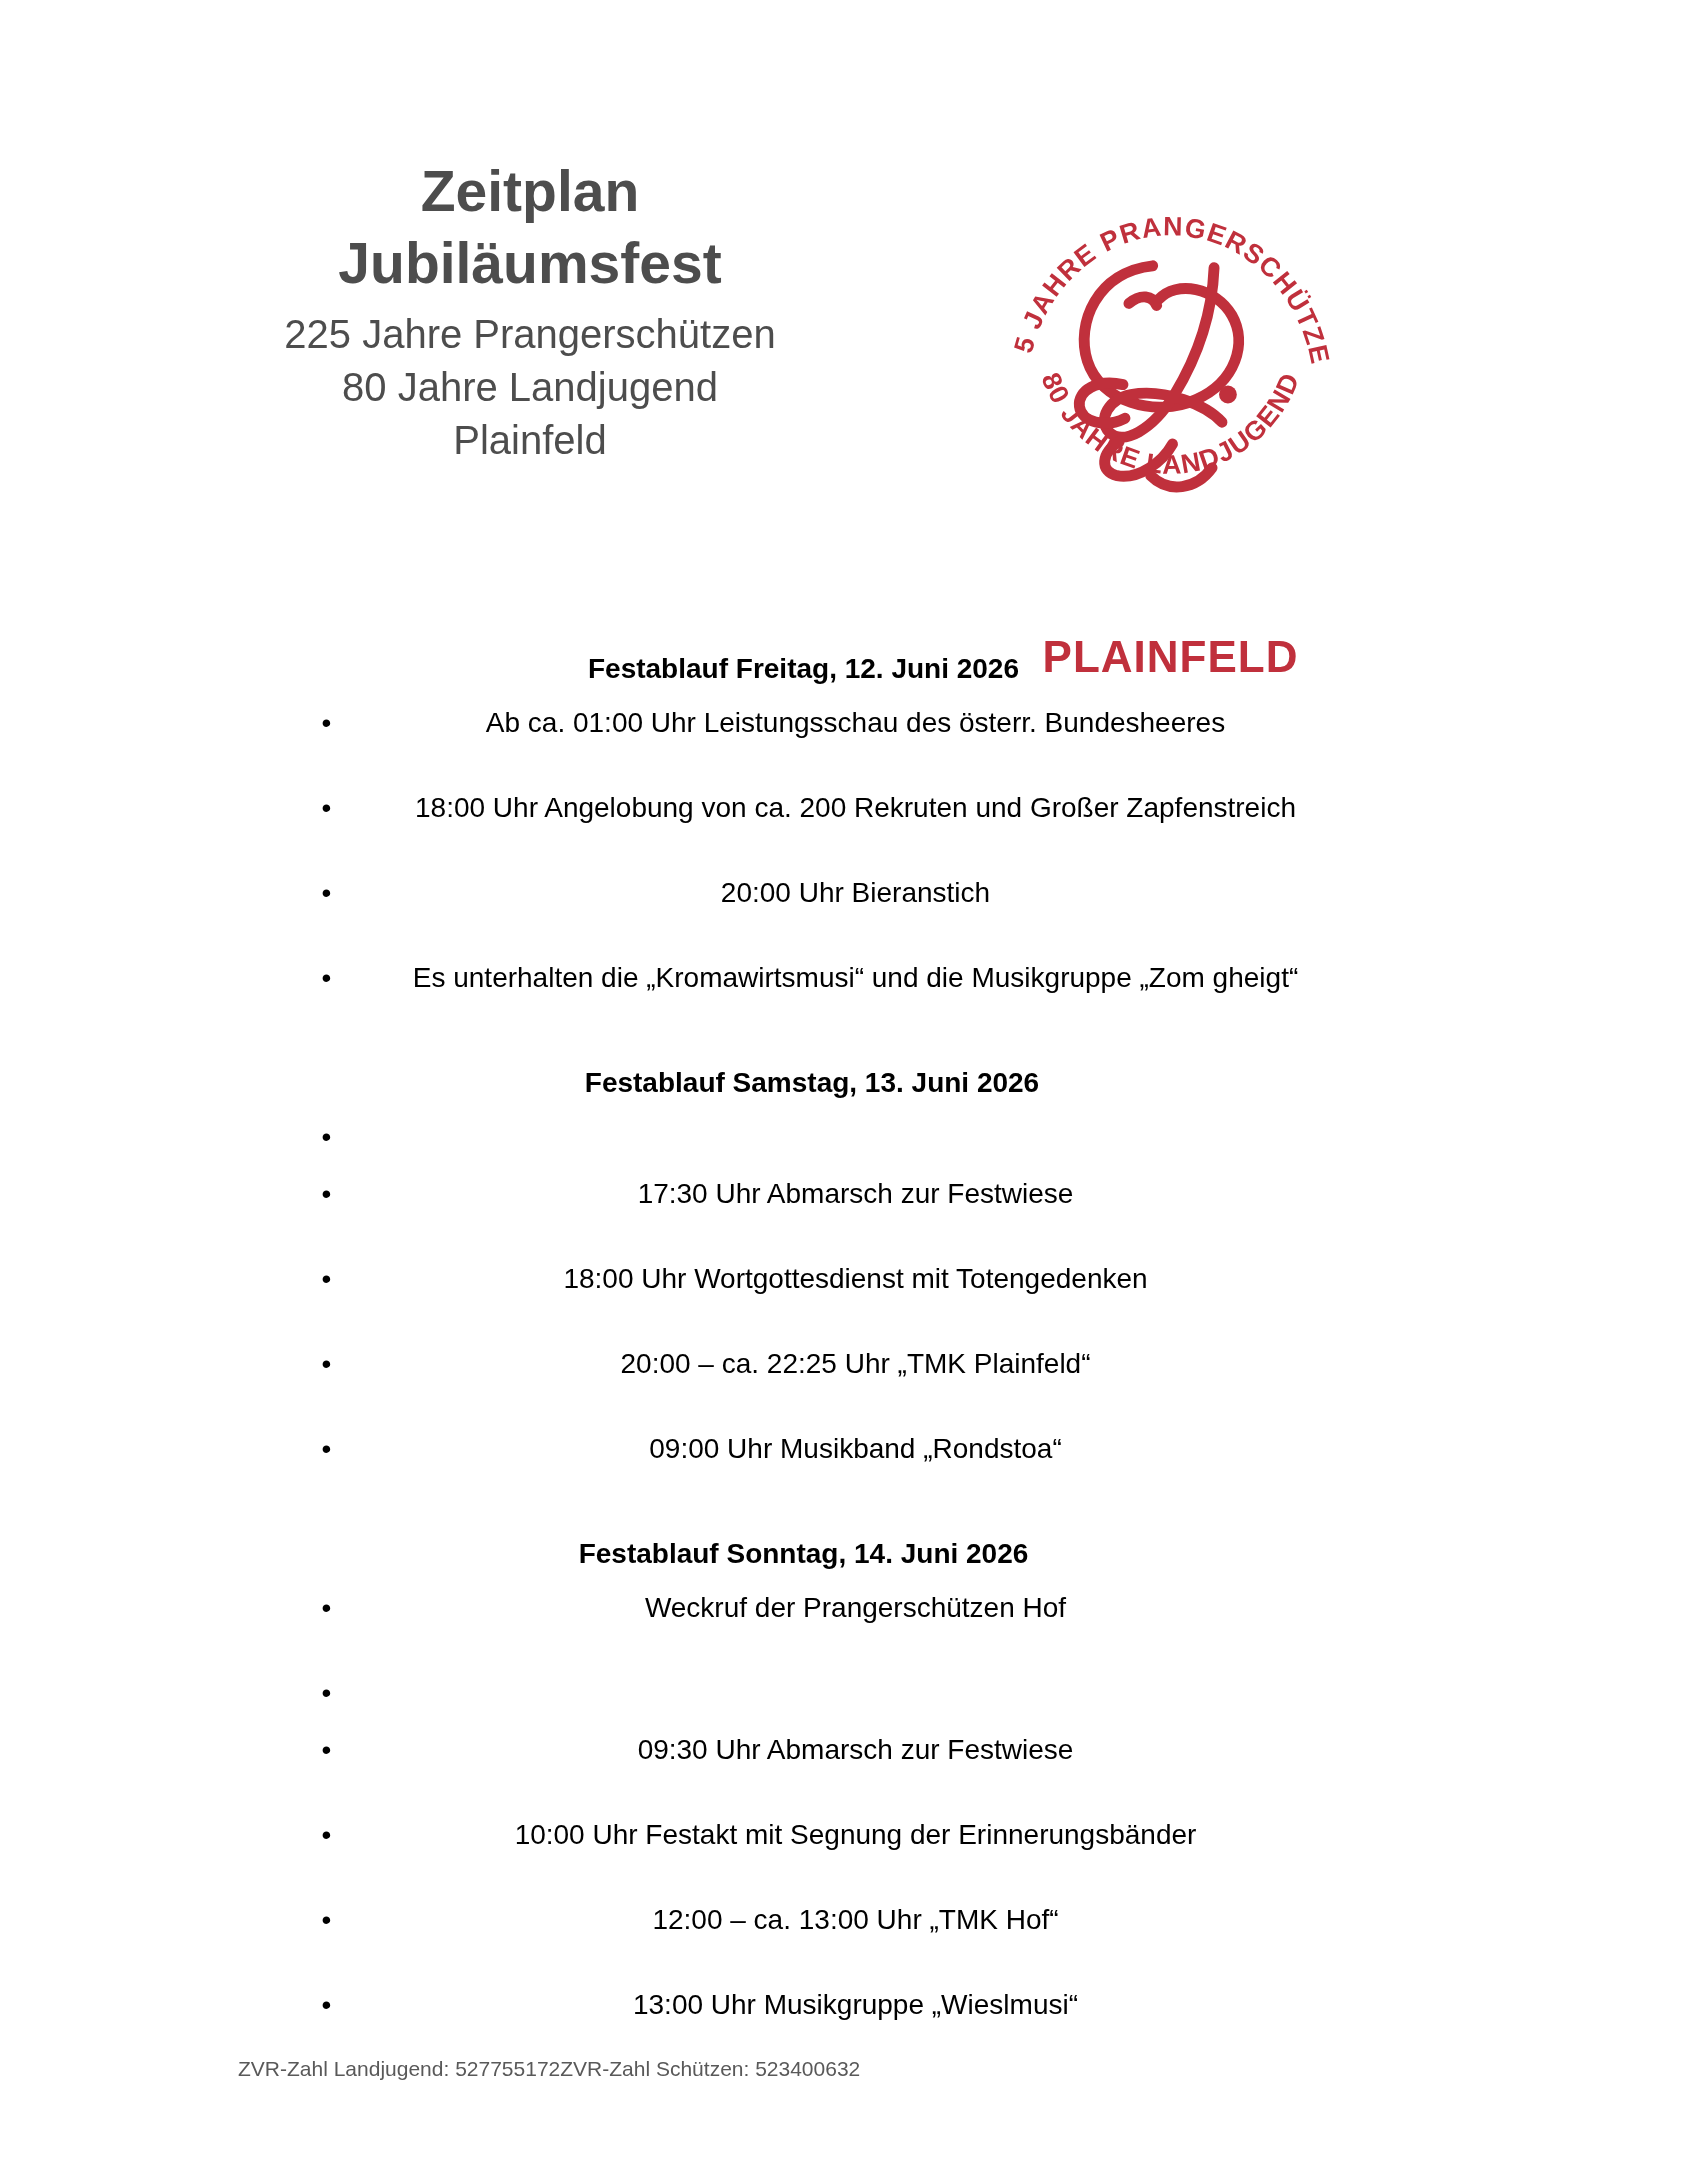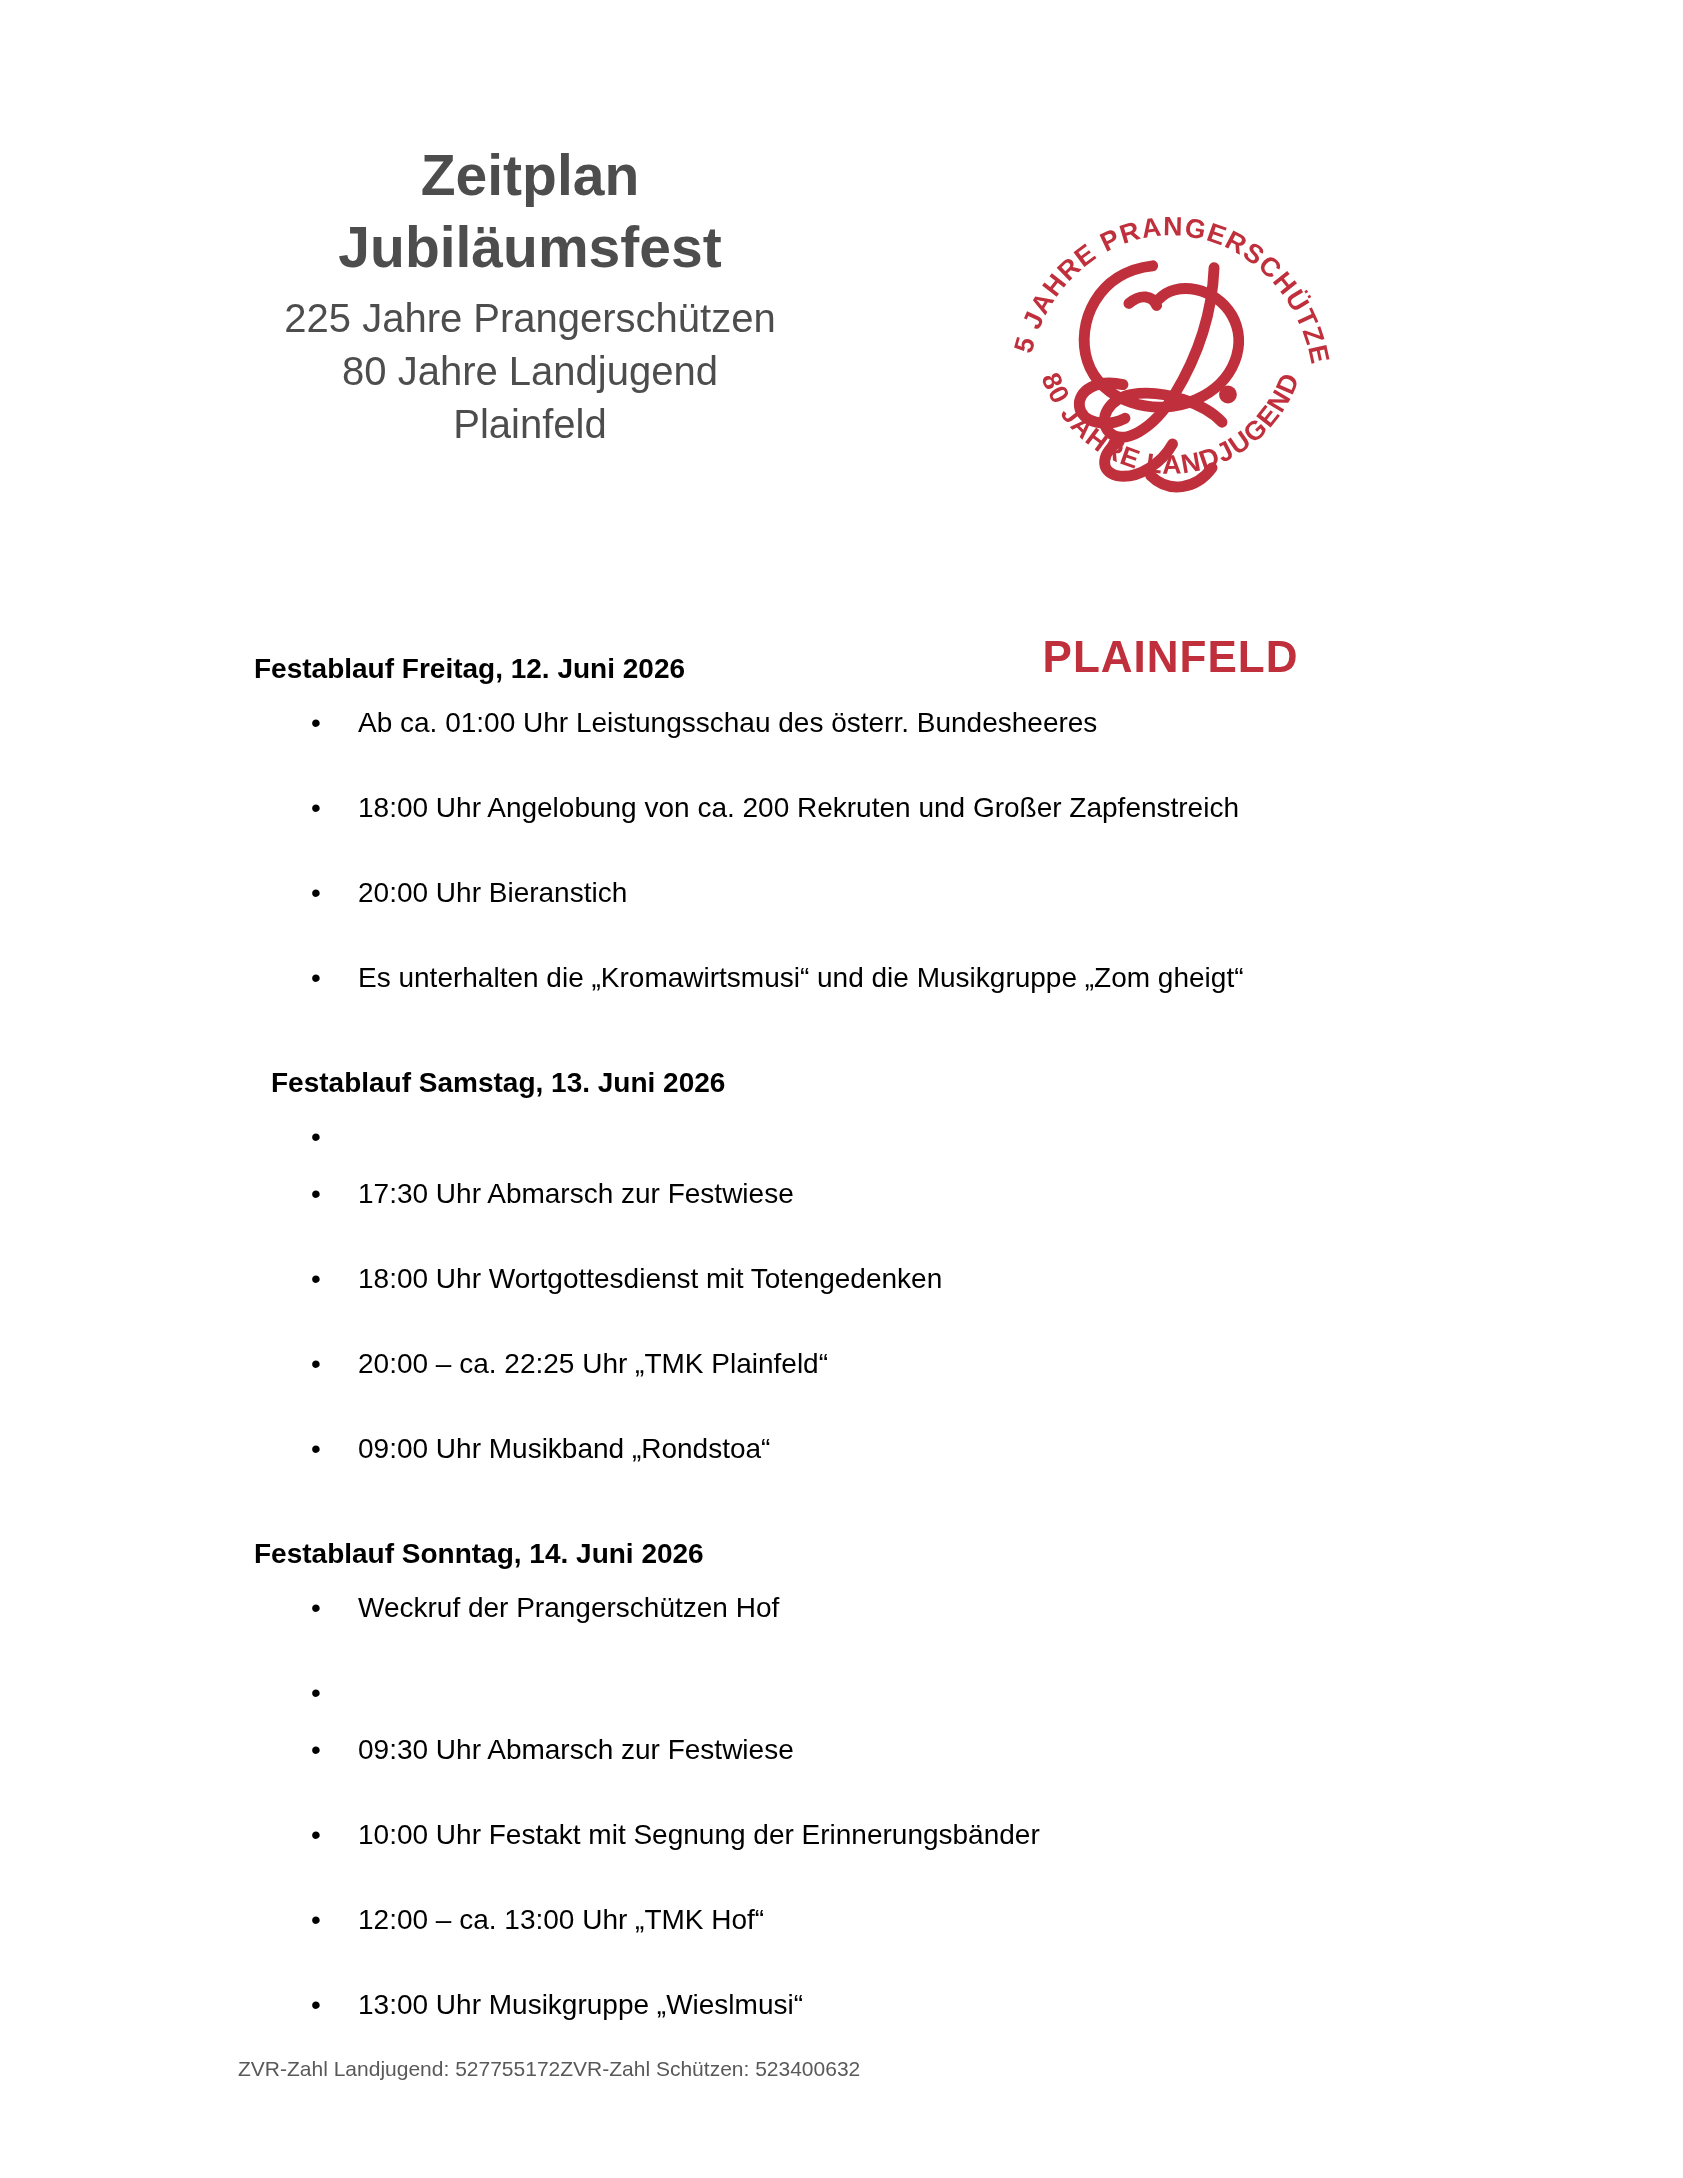--- a/index.html
+++ b/index.html
@@ -29,21 +29,21 @@
     position: absolute;
     left: 0;
     top: 139px;
     width: 1683px;
     height: 446px;
   }
 
   .title-block {
     position: absolute;
     left: 139px;
-    top: 0;
+    top: 16px;
     width: 782px;
     text-align: center;
   }
 
   .title-line {
     font-size: 57px;
     font-weight: bold;
     color: #4d4d4d;
     line-height: 1.27;
     letter-spacing: 0px;
@@ -80,23 +80,24 @@
     text-align: center;
     font-size: 44px;
     font-weight: bold;
     color: #c0303c;
     letter-spacing: 1px;
   }
 
   
   .content {
     position: absolute;
-    left: 16px;
+    left: 8px;
     top: 653px;
     width: 1353px;
+    text-align: center;
   }
 
   .section { position: relative; }
 
   .section-heading {
     font-size: 28px;
     font-weight: bold;
     color: #000000;
     margin-left: 238px;
     white-space: nowrap;

